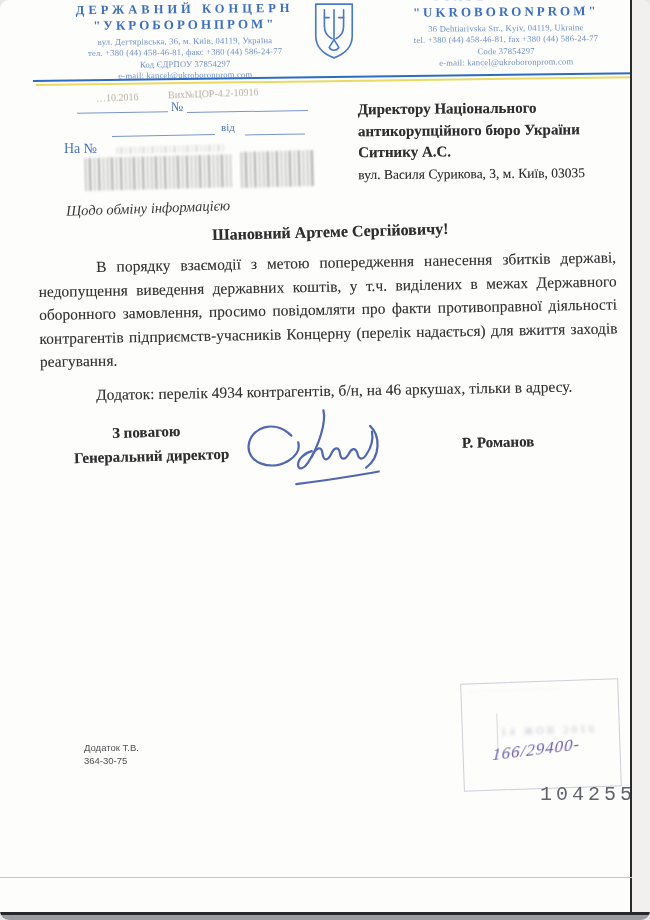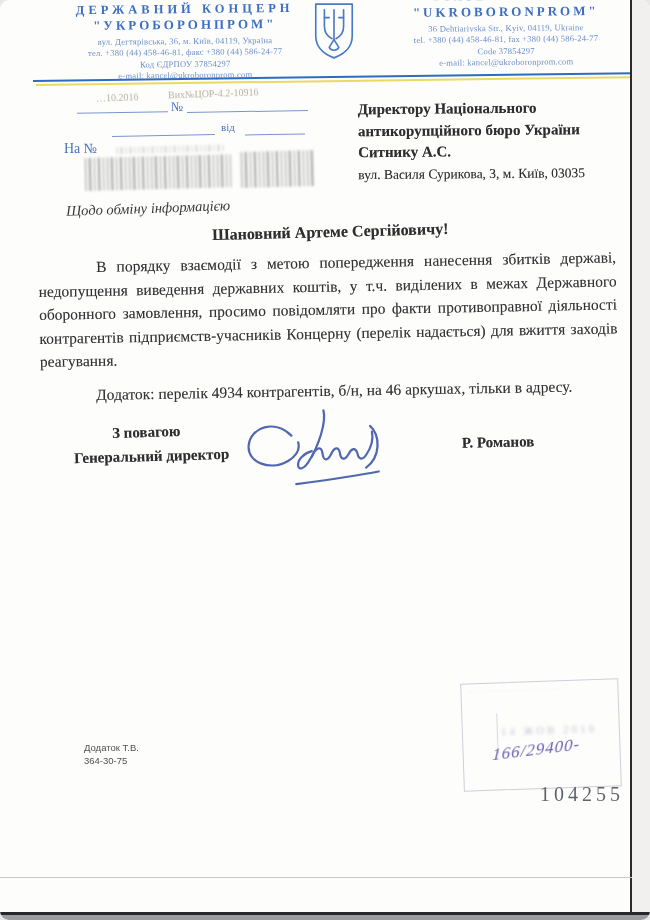--- a/index.html
+++ b/index.html
@@ -44,21 +44,21 @@
   .signer-title{left:74px;top:448px;transform:rotate(-1.6deg);}
   .signer-name{left:462px;top:434px;transform:rotate(-1.2deg);}
   .sig-ink{left:238px;top:406px;width:165px;height:98px;}
   
   .executor{left:84px;top:742px;font-size:9.5px;line-height:12.5px;color:#4f4f52;font-family:"Liberation Sans",sans-serif;}
   .inc-stamp{left:462px;top:681px;width:156px;height:106px;border:1px solid rgba(118,104,152,.32);transform:rotate(-2deg);}
   .inc-stamp .row1{position:absolute;left:8px;top:4px;width:140px;font-size:7px;letter-spacing:2px;color:#8d84a8;filter:blur(1px);opacity:.55;white-space:nowrap;overflow:hidden;}
   .inc-stamp .row2{position:absolute;left:38px;top:42px;font-size:11px;letter-spacing:3px;color:#8d84a8;filter:blur(1.4px);opacity:.5;white-space:nowrap;}
   .inc-stamp .vline{position:absolute;left:34px;top:30px;width:1px;height:40px;background:rgba(118,104,152,.25);}
   .handwritten{left:492px;top:740px;font-size:17px;font-style:italic;color:#6e5fae;transform:rotate(-7deg) skewX(-10deg);filter:blur(.3px);letter-spacing:1px;}
-  .reg-number{left:540px;top:783px;font-family:Liberation Serif, serif;font-size:20px;letter-spacing:4px;color:#4b4f57;opacity:.88;}
+  .reg-number{left:540px;top:783px;font-family:Liberation Mono, monospace;font-size:20px;letter-spacing:4px;color:#4b4f57;opacity:.88;}
   
   .edge-right-dark{left:630px;top:0;width:2px;height:920px;background:#2b2b2e;}
   .edge-right-pale{left:632px;top:0;width:18px;height:920px;background:#f1f0ee;}
   .edge-bottom-faint{left:0;top:877px;width:632px;height:1px;background:#c9c7c3;}
   .edge-bottom-dark{left:0;top:912px;width:650px;height:3px;background:#26262c;}
   .edge-bottom-tail{left:0;top:915px;width:650px;height:5px;background:#9a9c9e;}
 </style>
 </head>
 <body>
 

